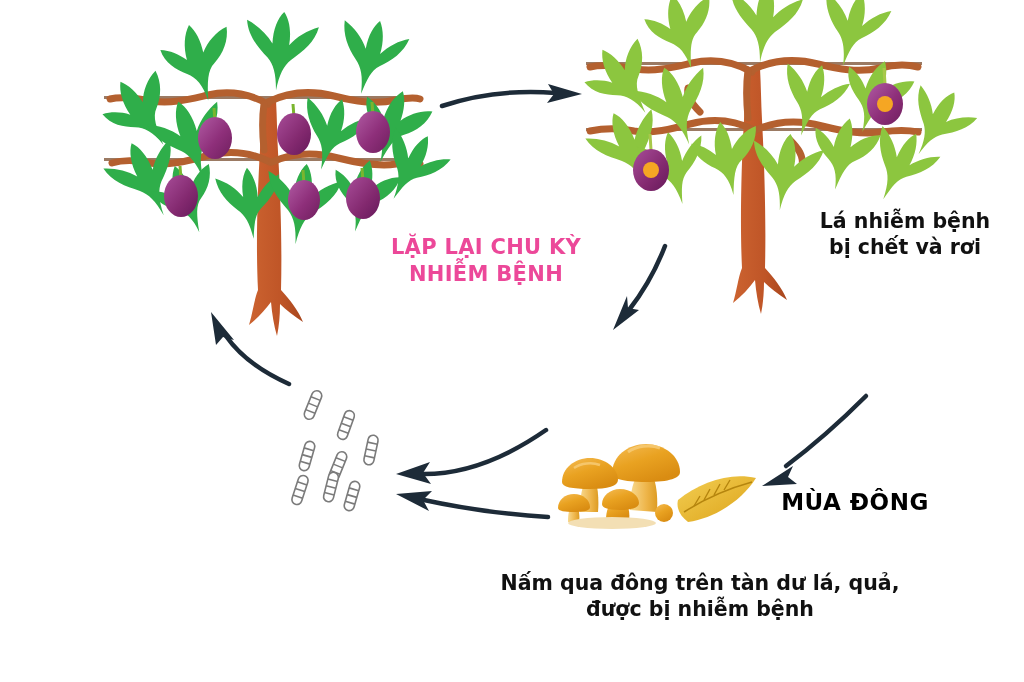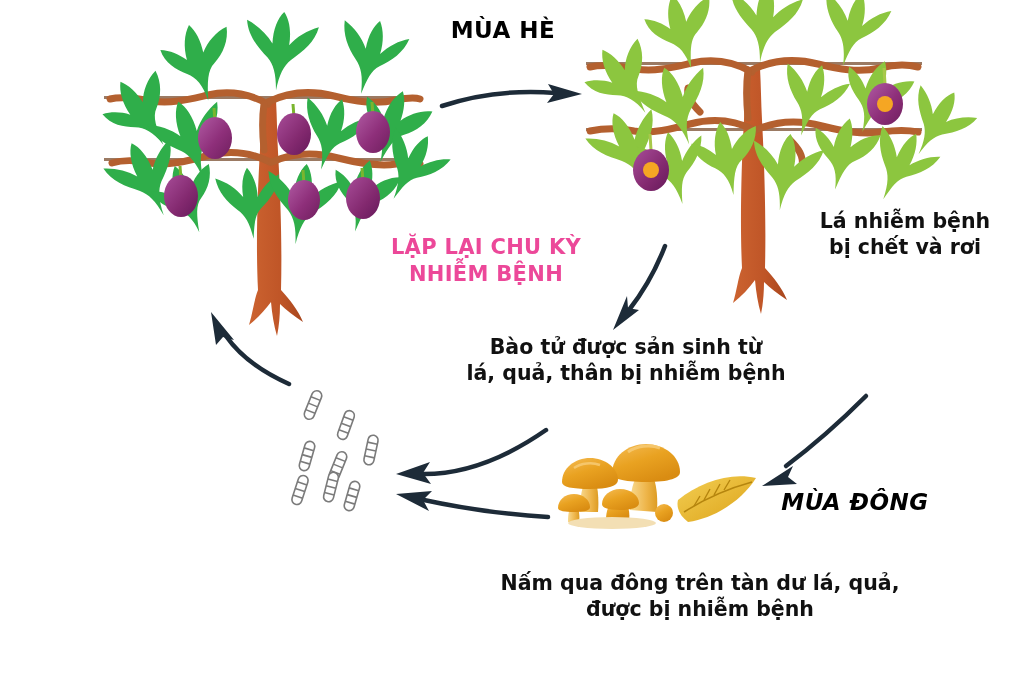--- a/index.html
+++ b/index.html
@@ -334,33 +334,30 @@
 
       <g>
         <path d="M289,384 C262,372 240,356 226,336" stroke="#1d2b38" stroke-width="4.5" fill="none" stroke-linecap="round"></path>
         <path d="M211,312 L234,340 L223,337 L216,345 Z"></path>
       </g>
     </g>
   </svg>
 
   <div class="label-layer">
 
-    <div class="lbl lbl-season" style="left:378px; top:16px; width:250px;">MÙA HÈ</div>
 
 
     <div class="lbl lbl-center" style="left:358px; top:234px; width:256px;">LẶP LẠI CHU KỲ
 NHIỄM BỆNH</div>
 
     <div class="lbl lbl-body" style="left:788px; top:208px; width:234px;">Lá nhiễm bệnh
 bị chết và rơi</div>
 
-    <div class="lbl lbl-body" style="left:452px; top:334px; width:348px;">Bào tử được sản sinh từ
-lá, quả, thân bị nhiễm bệnh</div>
-
-
-    <div class="lbl lbl-season" style="left:752px; top:488px; width:206px;font-style:italic;">MÙA ĐÔNG</div>
+
+
+    <div class="lbl lbl-season" style="left:752px; top:488px; width:206px;">MÙA ĐÔNG</div>
 
 
     <div class="lbl lbl-body" style="left:488px; top:570px; width:424px;">Nấm qua đông trên tàn dư lá, quả,
 được bị nhiễm bệnh</div>
 
   </div>
 </div>
 
 </body></html>

